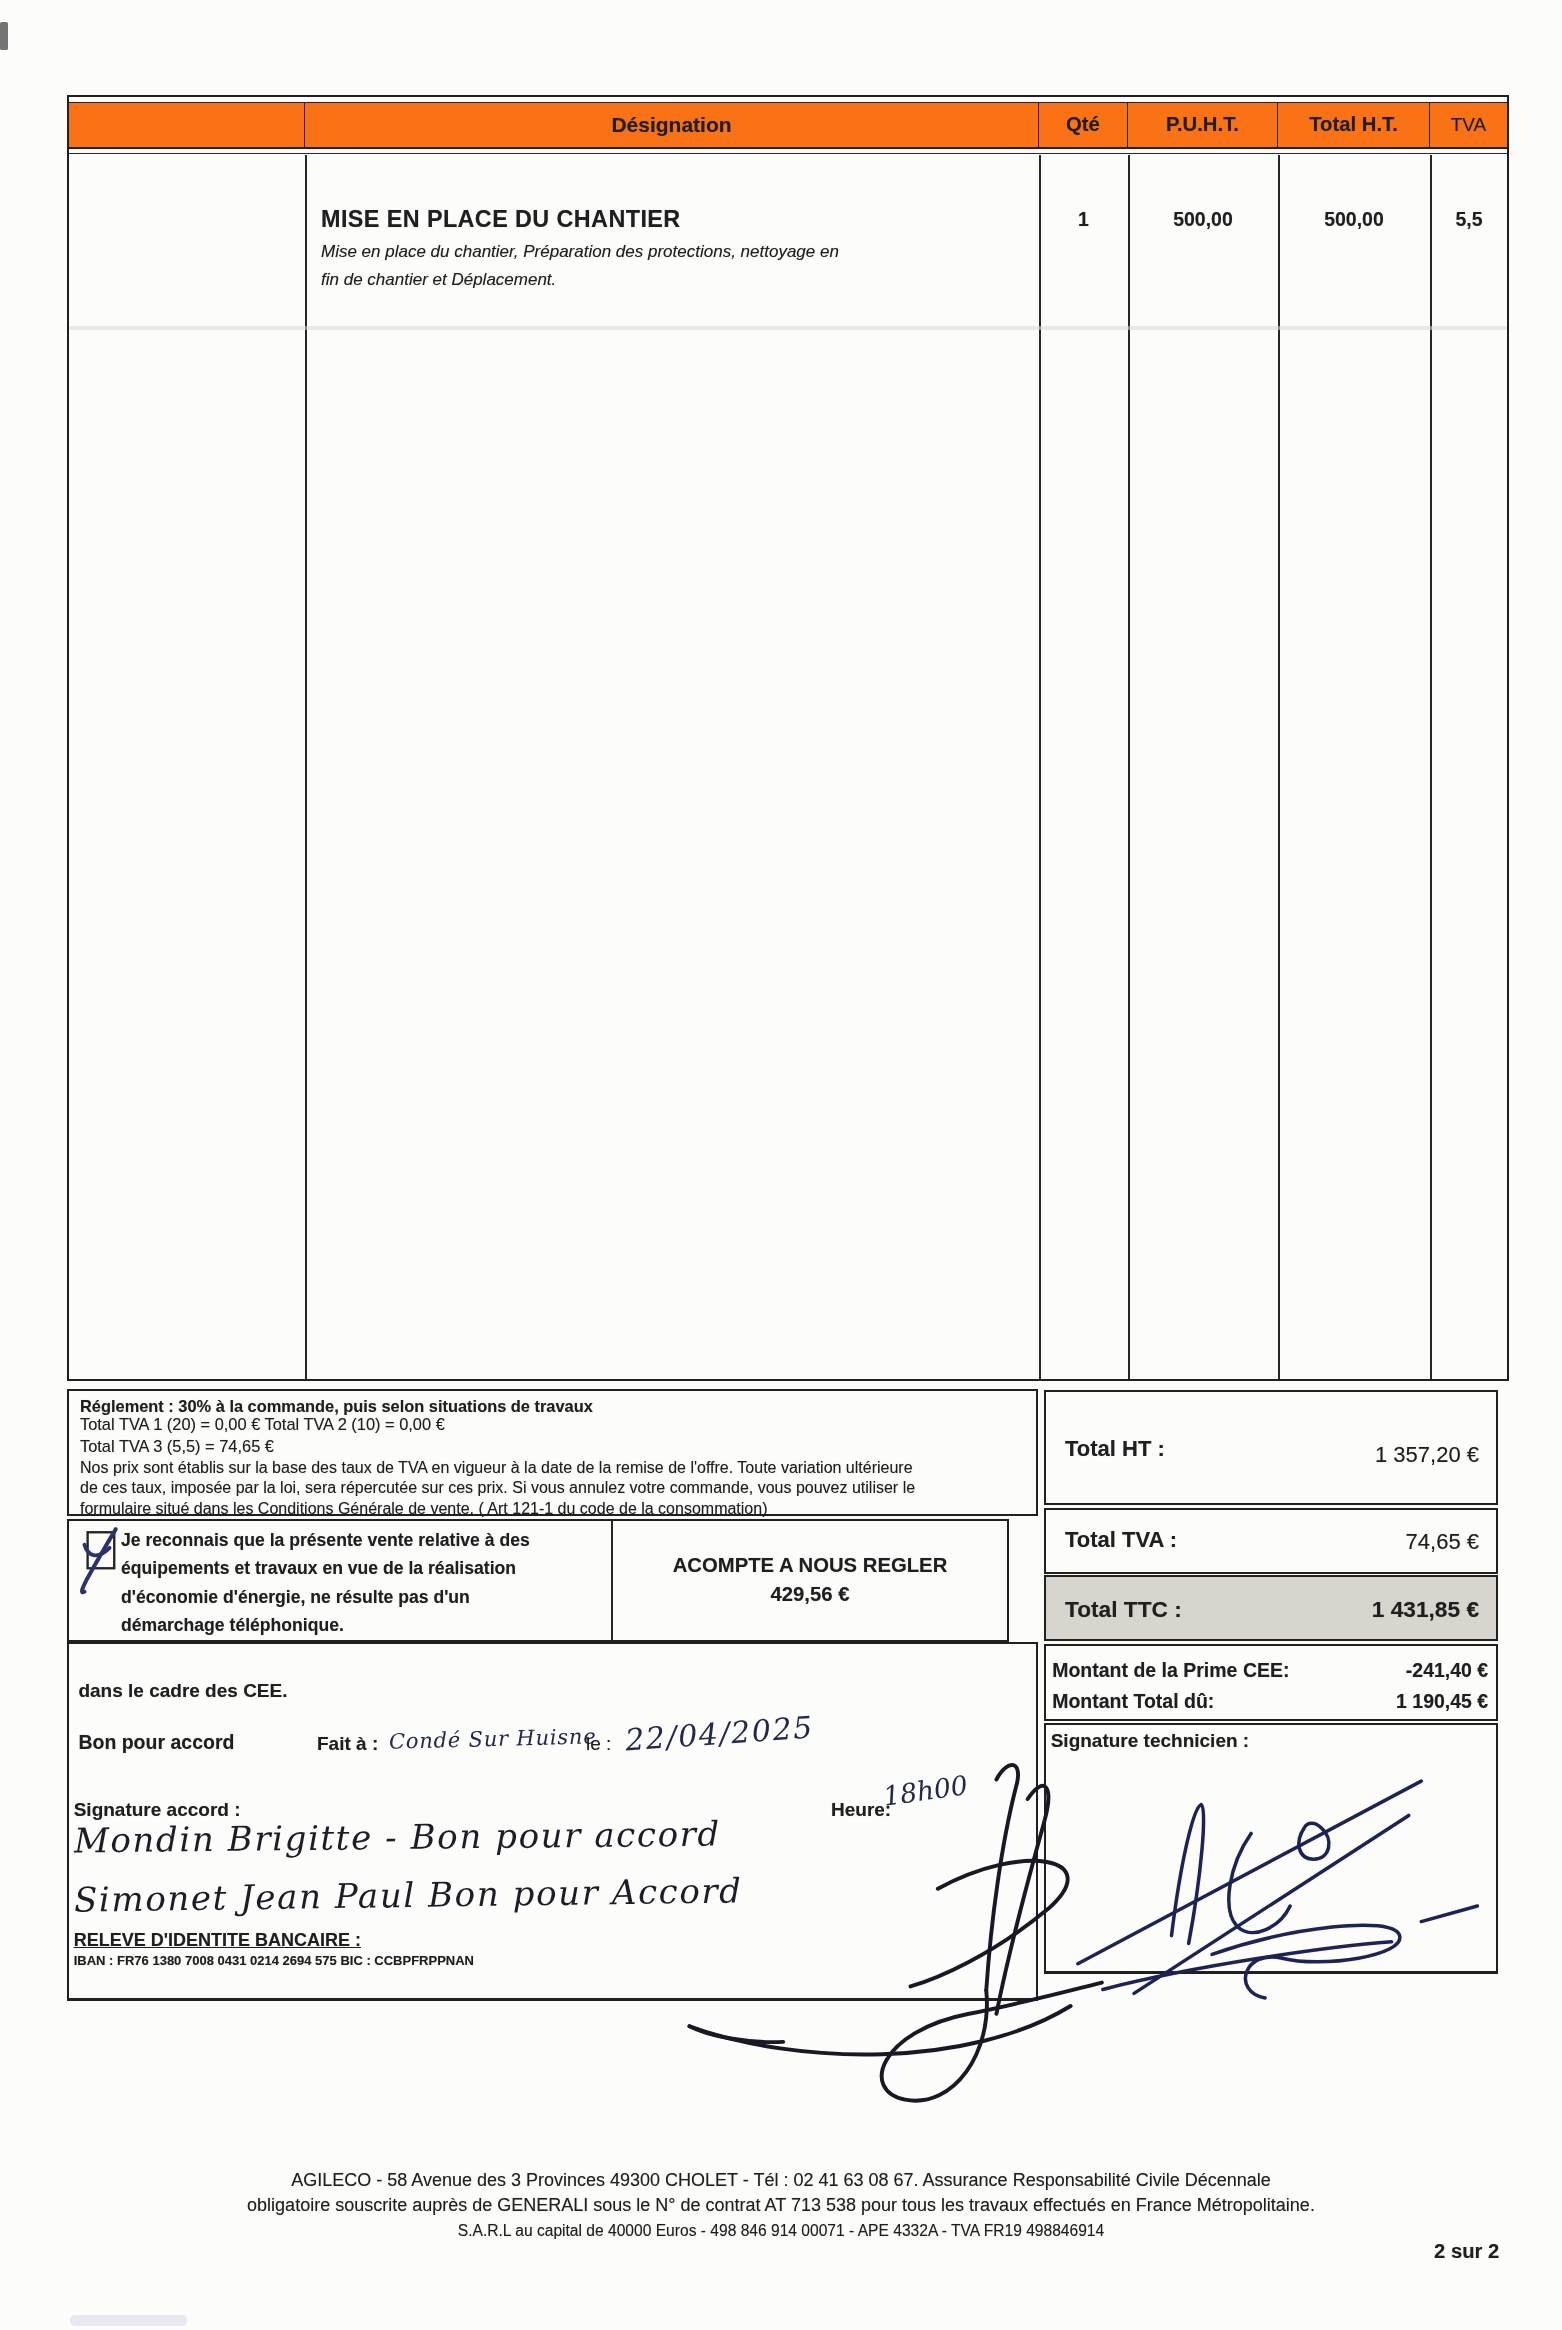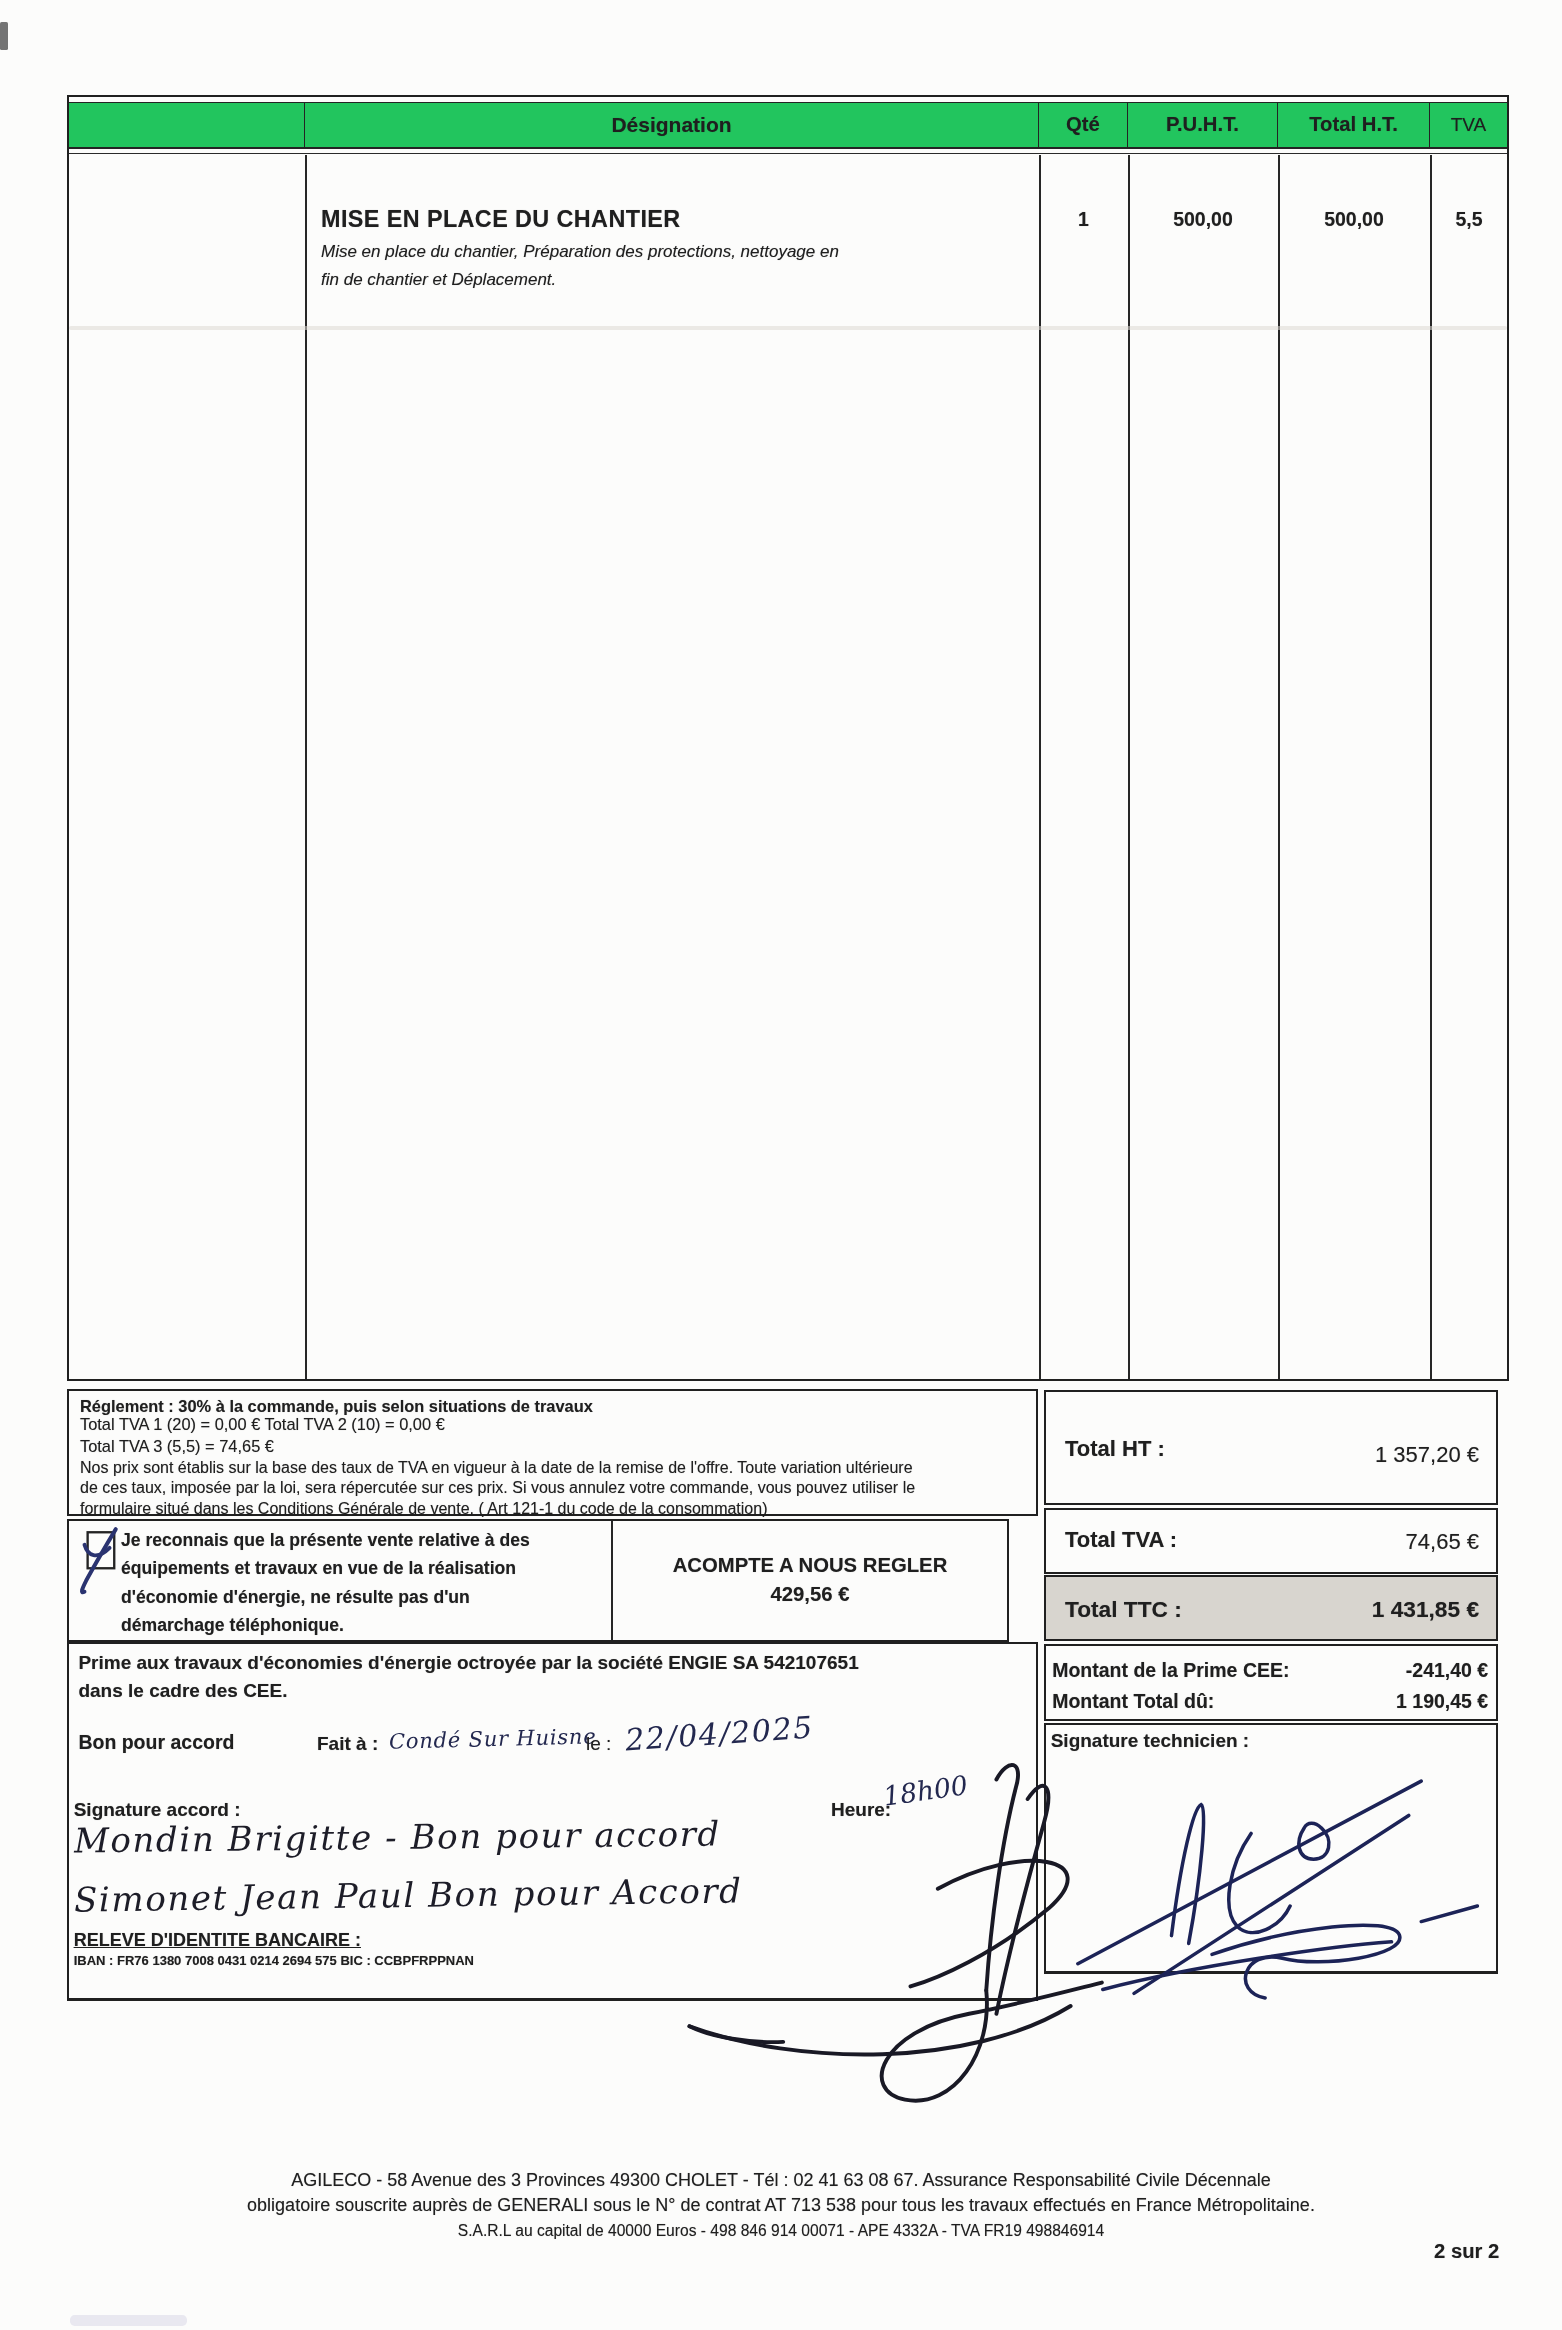--- a/index.html
+++ b/index.html
@@ -7,21 +7,21 @@
         font-family:"Liberation Sans",sans-serif;color:#1f1f1f;overflow:hidden;}
   .abs{position:absolute;}
   .print{text-shadow:0 0 0.8px rgba(20,20,20,.4);}
   .b{font-weight:bold;}
   .i{font-style:italic;}
   .ctr{text-align:center;}
   .rt{text-align:right;}
 
   
   #main-table{left:67px;top:95px;width:1442px;height:1286px;border:2.3px solid #202020;box-sizing:border-box;}
-  #thead{position:absolute;left:0;top:4.7px;right:0;height:47px;background:#22c55e;
+  #thead{position:absolute;left:0;top:4.7px;right:0;height:47px;background:#f97316;
          border-top:1.6px solid #242424;border-bottom:2.3px solid #242424;display:flex;box-sizing:border-box;}
   .hcell{height:100%;display:flex;align-items:center;justify-content:center;box-sizing:border-box;
          border-right:1.6px solid #242424;font-size:20.3px;}
   .hcell:last-child{border-right:none;}
   #head-underline{position:absolute;left:0;right:0;top:56px;border-top:1.6px solid #2a2a2a;}
   .vline{position:absolute;top:58px;bottom:0;width:1.6px;background:#262626;}
   .smudge{position:absolute;background:#dcd9d4;opacity:.55;border-radius:2.3px;}
 
   
   .boxed{border:2.3px solid #202020;box-sizing:border-box;}
@@ -116,21 +116,20 @@
     <div class="abs print b" style="left:52px;top:9.4px;font-size:17.6px;">Je reconnais que la présente vente relative à des</div>
     <div class="abs print b" style="left:52px;top:37px;font-size:17.6px;">équipements et travaux en vue de la réalisation</div>
     <div class="abs print b" style="left:52px;top:66px;font-size:17.6px;">d'économie d'énergie, ne résulte pas d'un</div>
     <div class="abs print b" style="left:52px;top:94px;font-size:17.6px;">démarchage téléphonique.</div>
 
     <div class="abs print b ctr" style="left:544px;right:0;top:33px;font-size:20.3px;">ACOMPTE A NOUS REGLER</div>
     <div class="abs print b ctr" style="left:544px;right:0;top:62px;font-size:20.3px;">429,56 €</div>
   </div>
 
   <div id="cee-box" class="abs boxed">
-    <div class="abs print b" style="left:9.4px;top:7.8px;font-size:19px;">Prime aux travaux d'économies d'énergie octroyée par la société ENGIE SA 542107651</div>
     <div class="abs print b" style="left:9.4px;top:36px;font-size:19px;">dans le cadre des CEE.</div>
 
     <div class="abs print b" style="left:9.4px;top:87px;font-size:19.5px;">Bon pour accord</div>
     <div class="abs print b" style="left:248px;top:89px;font-size:19px;">Fait à :</div>
     <div class="abs hand" style="left:320px;top:83px;font-size:21px;transform:rotate(-1.5deg);letter-spacing:0.8px;">Condé Sur Huisne</div>
     <div class="abs print" style="left:517px;top:89px;font-size:19px;">le :</div>
     <div class="abs hand" style="left:556px;top:72px;font-size:30px;transform:rotate(-4deg);letter-spacing:1.6px;">22/04/2025</div>
 
     <div class="abs print b" style="left:4.7px;top:155px;font-size:19px;">Signature accord :</div>
     <div class="abs print b" style="left:762px;top:155px;font-size:19px;">Heure:</div>

